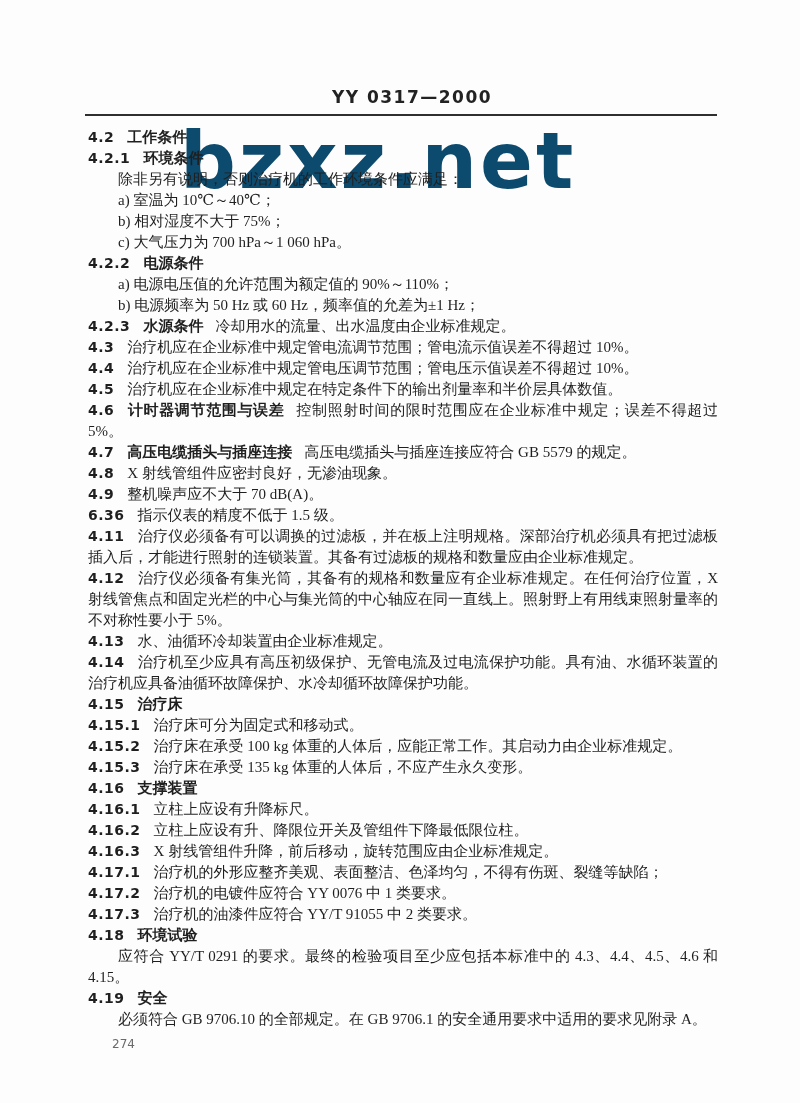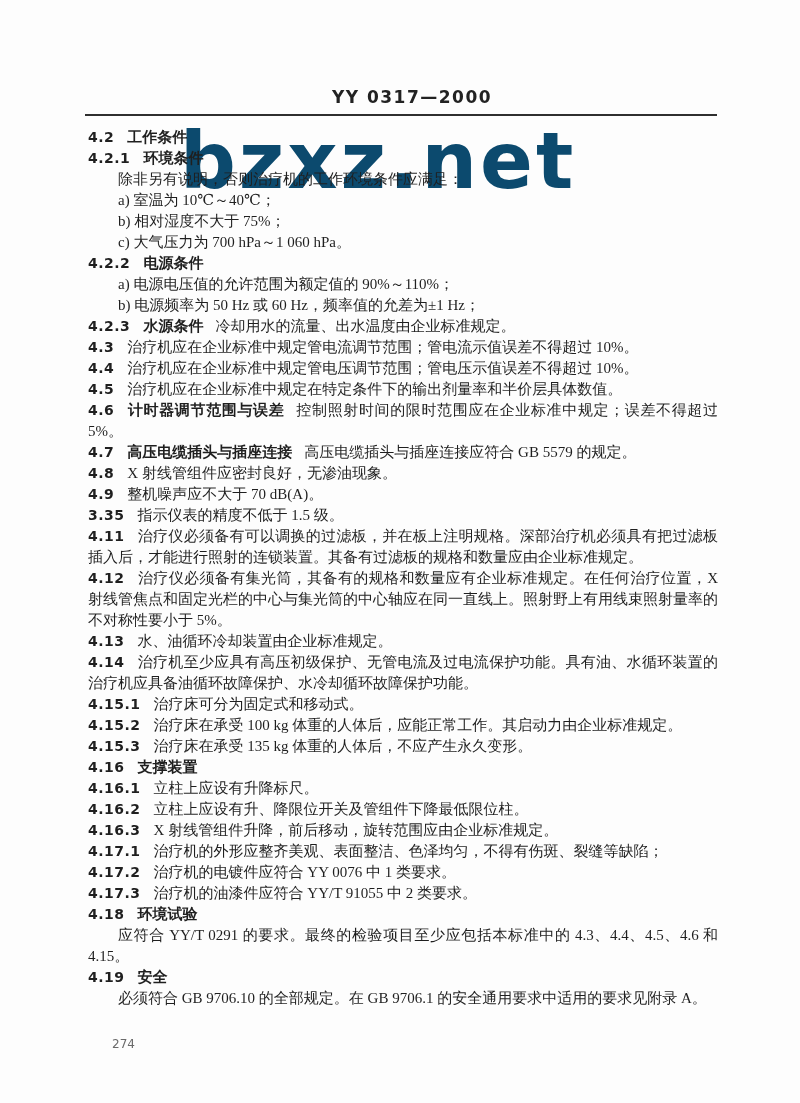--- a/index.html
+++ b/index.html
@@ -111,25 +111,26 @@
       <div class="line item"><span>a) 电源电压值的允许范围为额定值的 90%～110%；</span></div>
       <div class="line item"><span>b) 电源频率为 50 Hz 或 60 Hz，频率值的允差为±1 Hz；</span></div>
       <div class="line"><span class="num">4.2.3</span><span class="lead">水源条件</span><span>冷却用水的流量、出水温度由企业标准规定。</span></div>
       <div class="line"><span class="num">4.3</span><span>治疗机应在企业标准中规定管电流调节范围；管电流示值误差不得超过 10%。</span></div>
       <div class="line"><span class="num">4.4</span><span>治疗机应在企业标准中规定管电压调节范围；管电压示值误差不得超过 10%。</span></div>
       <div class="line"><span class="num">4.5</span><span>治疗机应在企业标准中规定在特定条件下的输出剂量率和半价层具体数值。</span></div>
       <div class="line"><span class="num">4.6</span><span class="lead">计时器调节范围与误差</span><span>控制照射时间的限时范围应在企业标准中规定；误差不得超过 5%。</span></div>
       <div class="line"><span class="num">4.7</span><span class="lead">高压电缆插头与插座连接</span><span>高压电缆插头与插座连接应符合 GB 5579 的规定。</span></div>
       <div class="line"><span class="num">4.8</span><span>X 射线管组件应密封良好，无渗油现象。</span></div>
       <div class="line"><span class="num">4.9</span><span>整机噪声应不大于 70 dB(A)。</span></div>
-      <div class="line"><span class="num">3.35</span><span>指示仪表的精度不低于 1.5 级。</span></div>
+      <div class="line"><span class="num">6.36</span><span>指示仪表的精度不低于 1.5 级。</span></div>
       <div class="line"><span class="num">4.11</span><span>治疗仪必须备有可以调换的过滤板，并在板上注明规格。深部治疗机必须具有把过滤板插入后，才能进行照射的连锁装置。其备有过滤板的规格和数量应由企业标准规定。</span></div>
       <div class="line"><span class="num">4.12</span><span>治疗仪必须备有集光筒，其备有的规格和数量应有企业标准规定。在任何治疗位置，X 射线管焦点和固定光栏的中心与集光筒的中心轴应在同一直线上。照射野上有用线束照射量率的不对称性要小于 5%。</span></div>
       <div class="line"><span class="num">4.13</span><span>水、油循环冷却装置由企业标准规定。</span></div>
       <div class="line"><span class="num">4.14</span><span>治疗机至少应具有高压初级保护、无管电流及过电流保护功能。具有油、水循环装置的治疗机应具备油循环故障保护、水冷却循环故障保护功能。</span></div>
+      <div class="line"><span class="num">4.15</span><span class="head">治疗床</span></div>
       <div class="line"><span class="num">4.15.1</span><span>治疗床可分为固定式和移动式。</span></div>
       <div class="line"><span class="num">4.15.2</span><span>治疗床在承受 100 kg 体重的人体后，应能正常工作。其启动力由企业标准规定。</span></div>
       <div class="line"><span class="num">4.15.3</span><span>治疗床在承受 135 kg 体重的人体后，不应产生永久变形。</span></div>
       <div class="line"><span class="num">4.16</span><span class="head">支撑装置</span></div>
       <div class="line"><span class="num">4.16.1</span><span>立柱上应设有升降标尺。</span></div>
       <div class="line"><span class="num">4.16.2</span><span>立柱上应设有升、降限位开关及管组件下降最低限位柱。</span></div>
       <div class="line"><span class="num">4.16.3</span><span>X 射线管组件升降，前后移动，旋转范围应由企业标准规定。</span></div>
       <div class="line"><span class="num">4.17.1</span><span>治疗机的外形应整齐美观、表面整洁、色泽均匀，不得有伤斑、裂缝等缺陷；</span></div>
       <div class="line"><span class="num">4.17.2</span><span>治疗机的电镀件应符合 YY 0076 中 1 类要求。</span></div>
       <div class="line"><span class="num">4.17.3</span><span>治疗机的油漆件应符合 YY/T 91055 中 2 类要求。</span></div>

